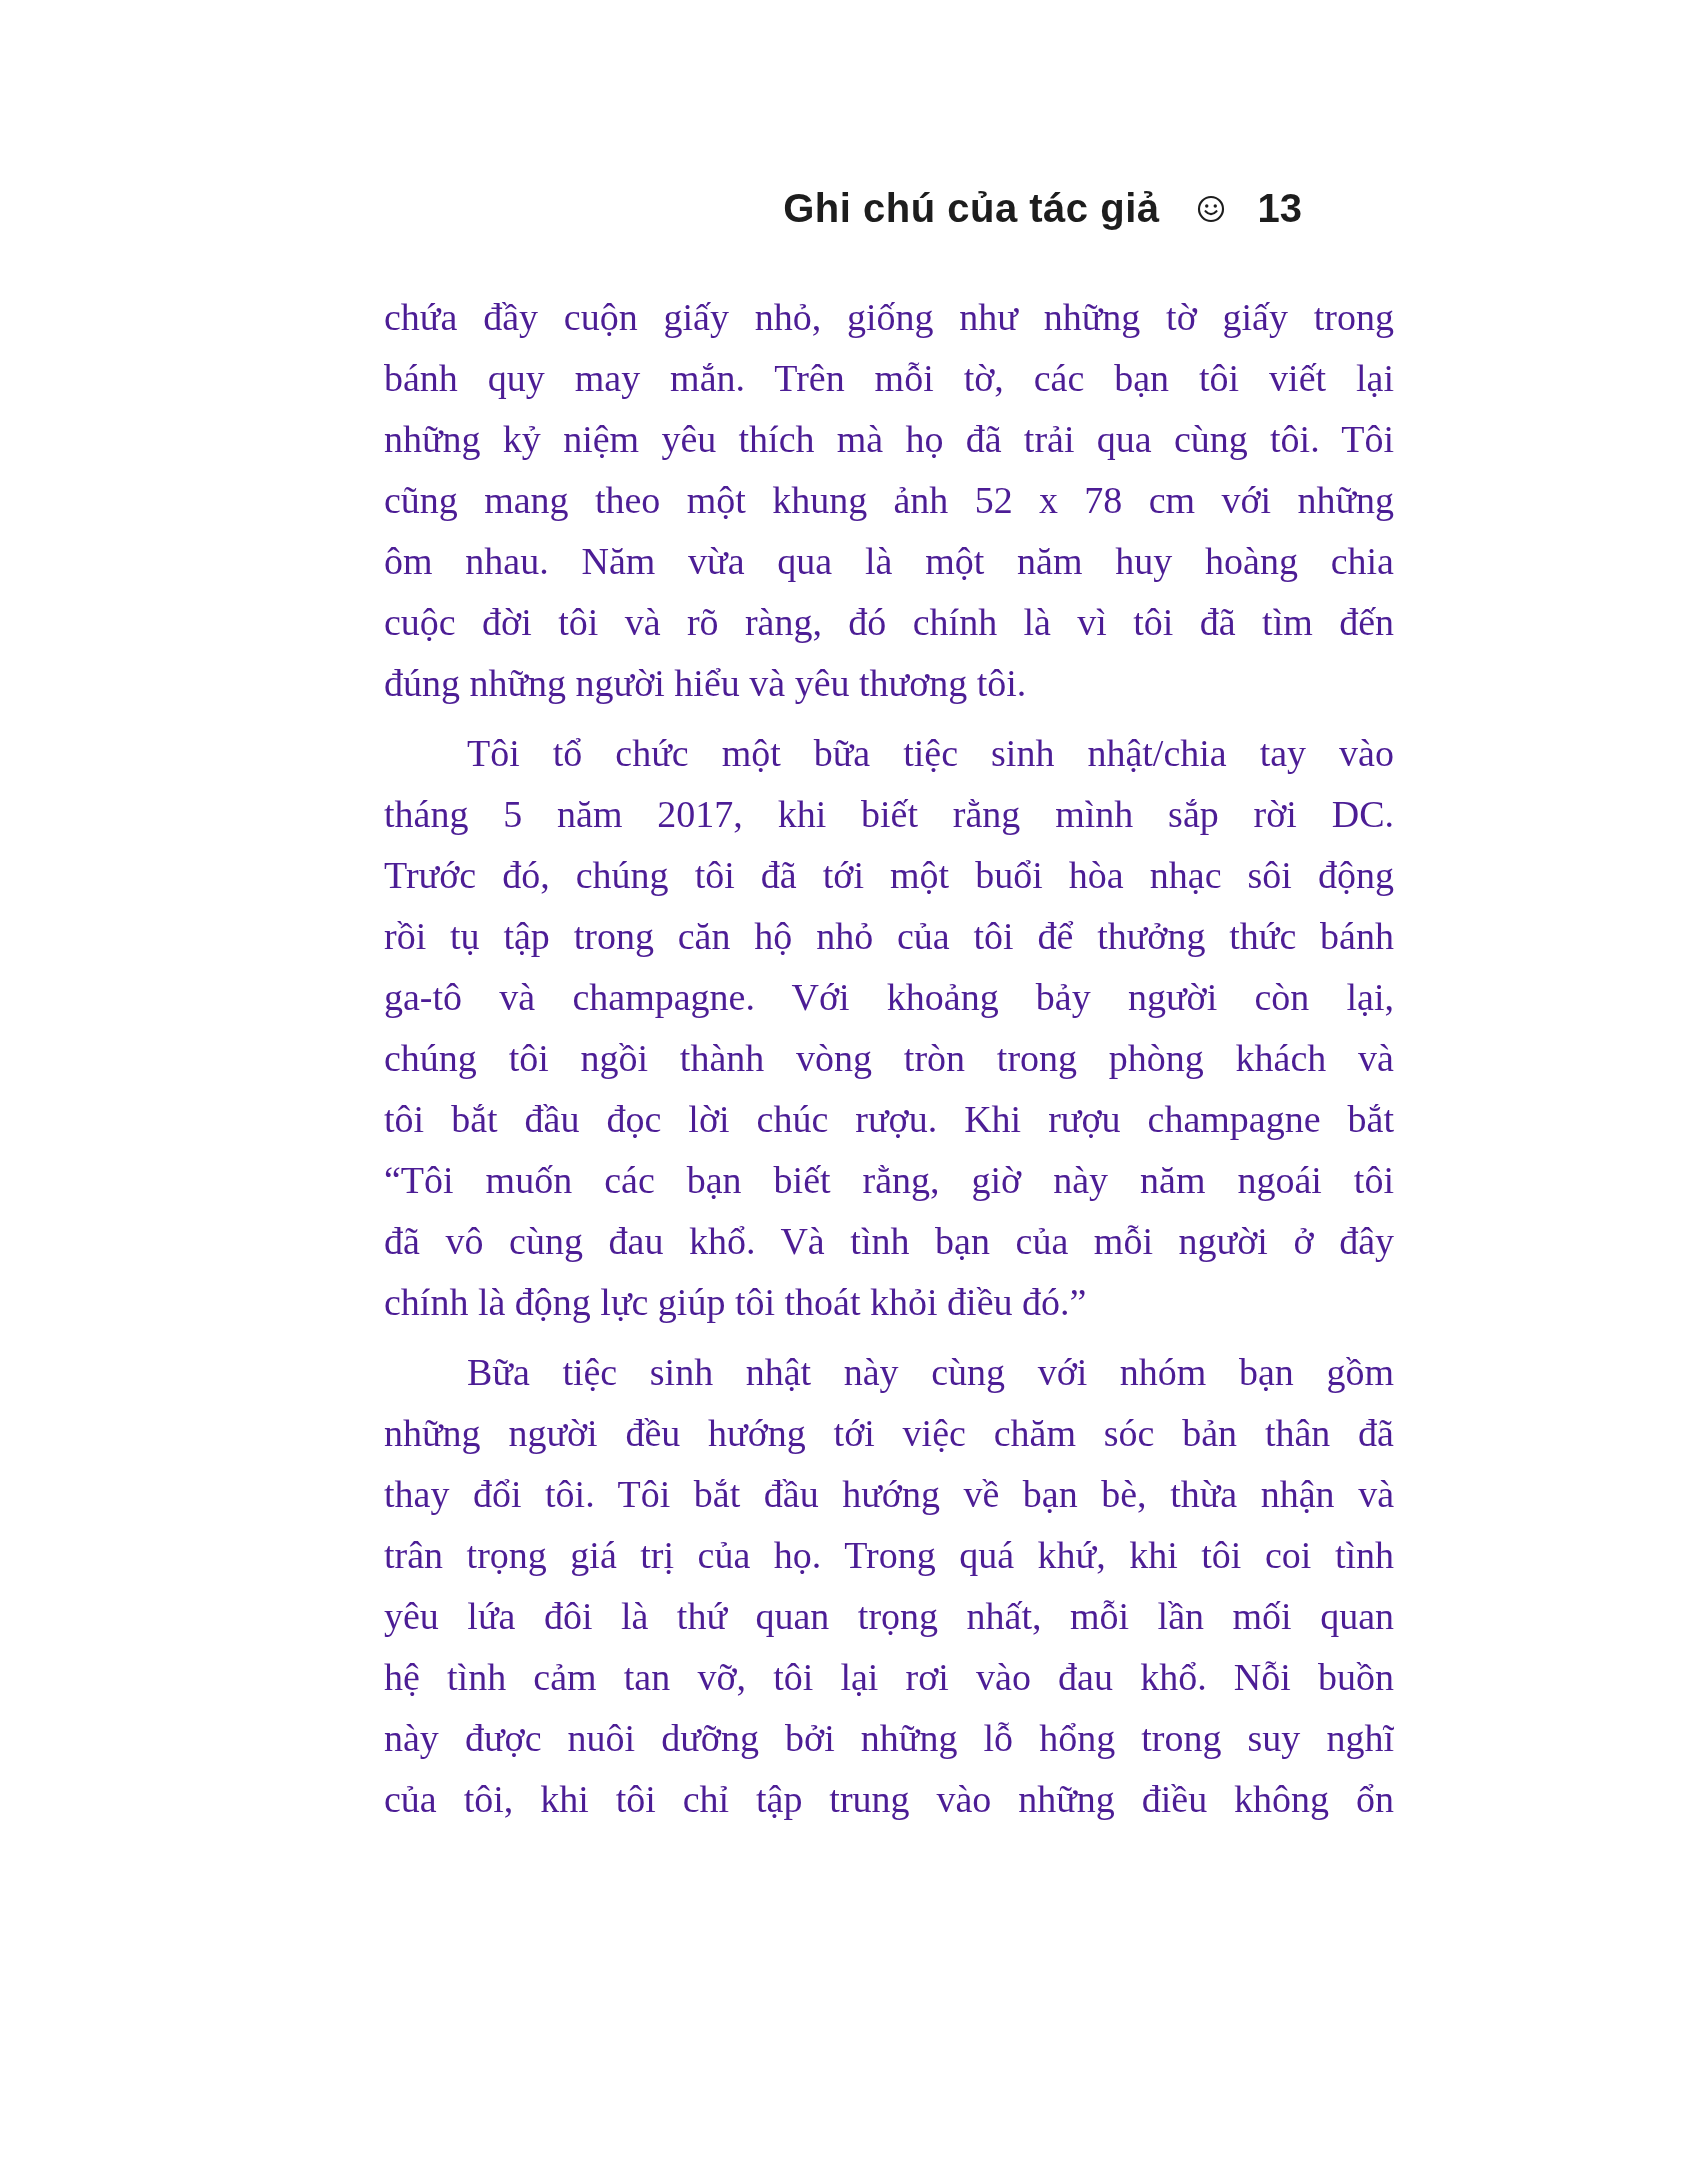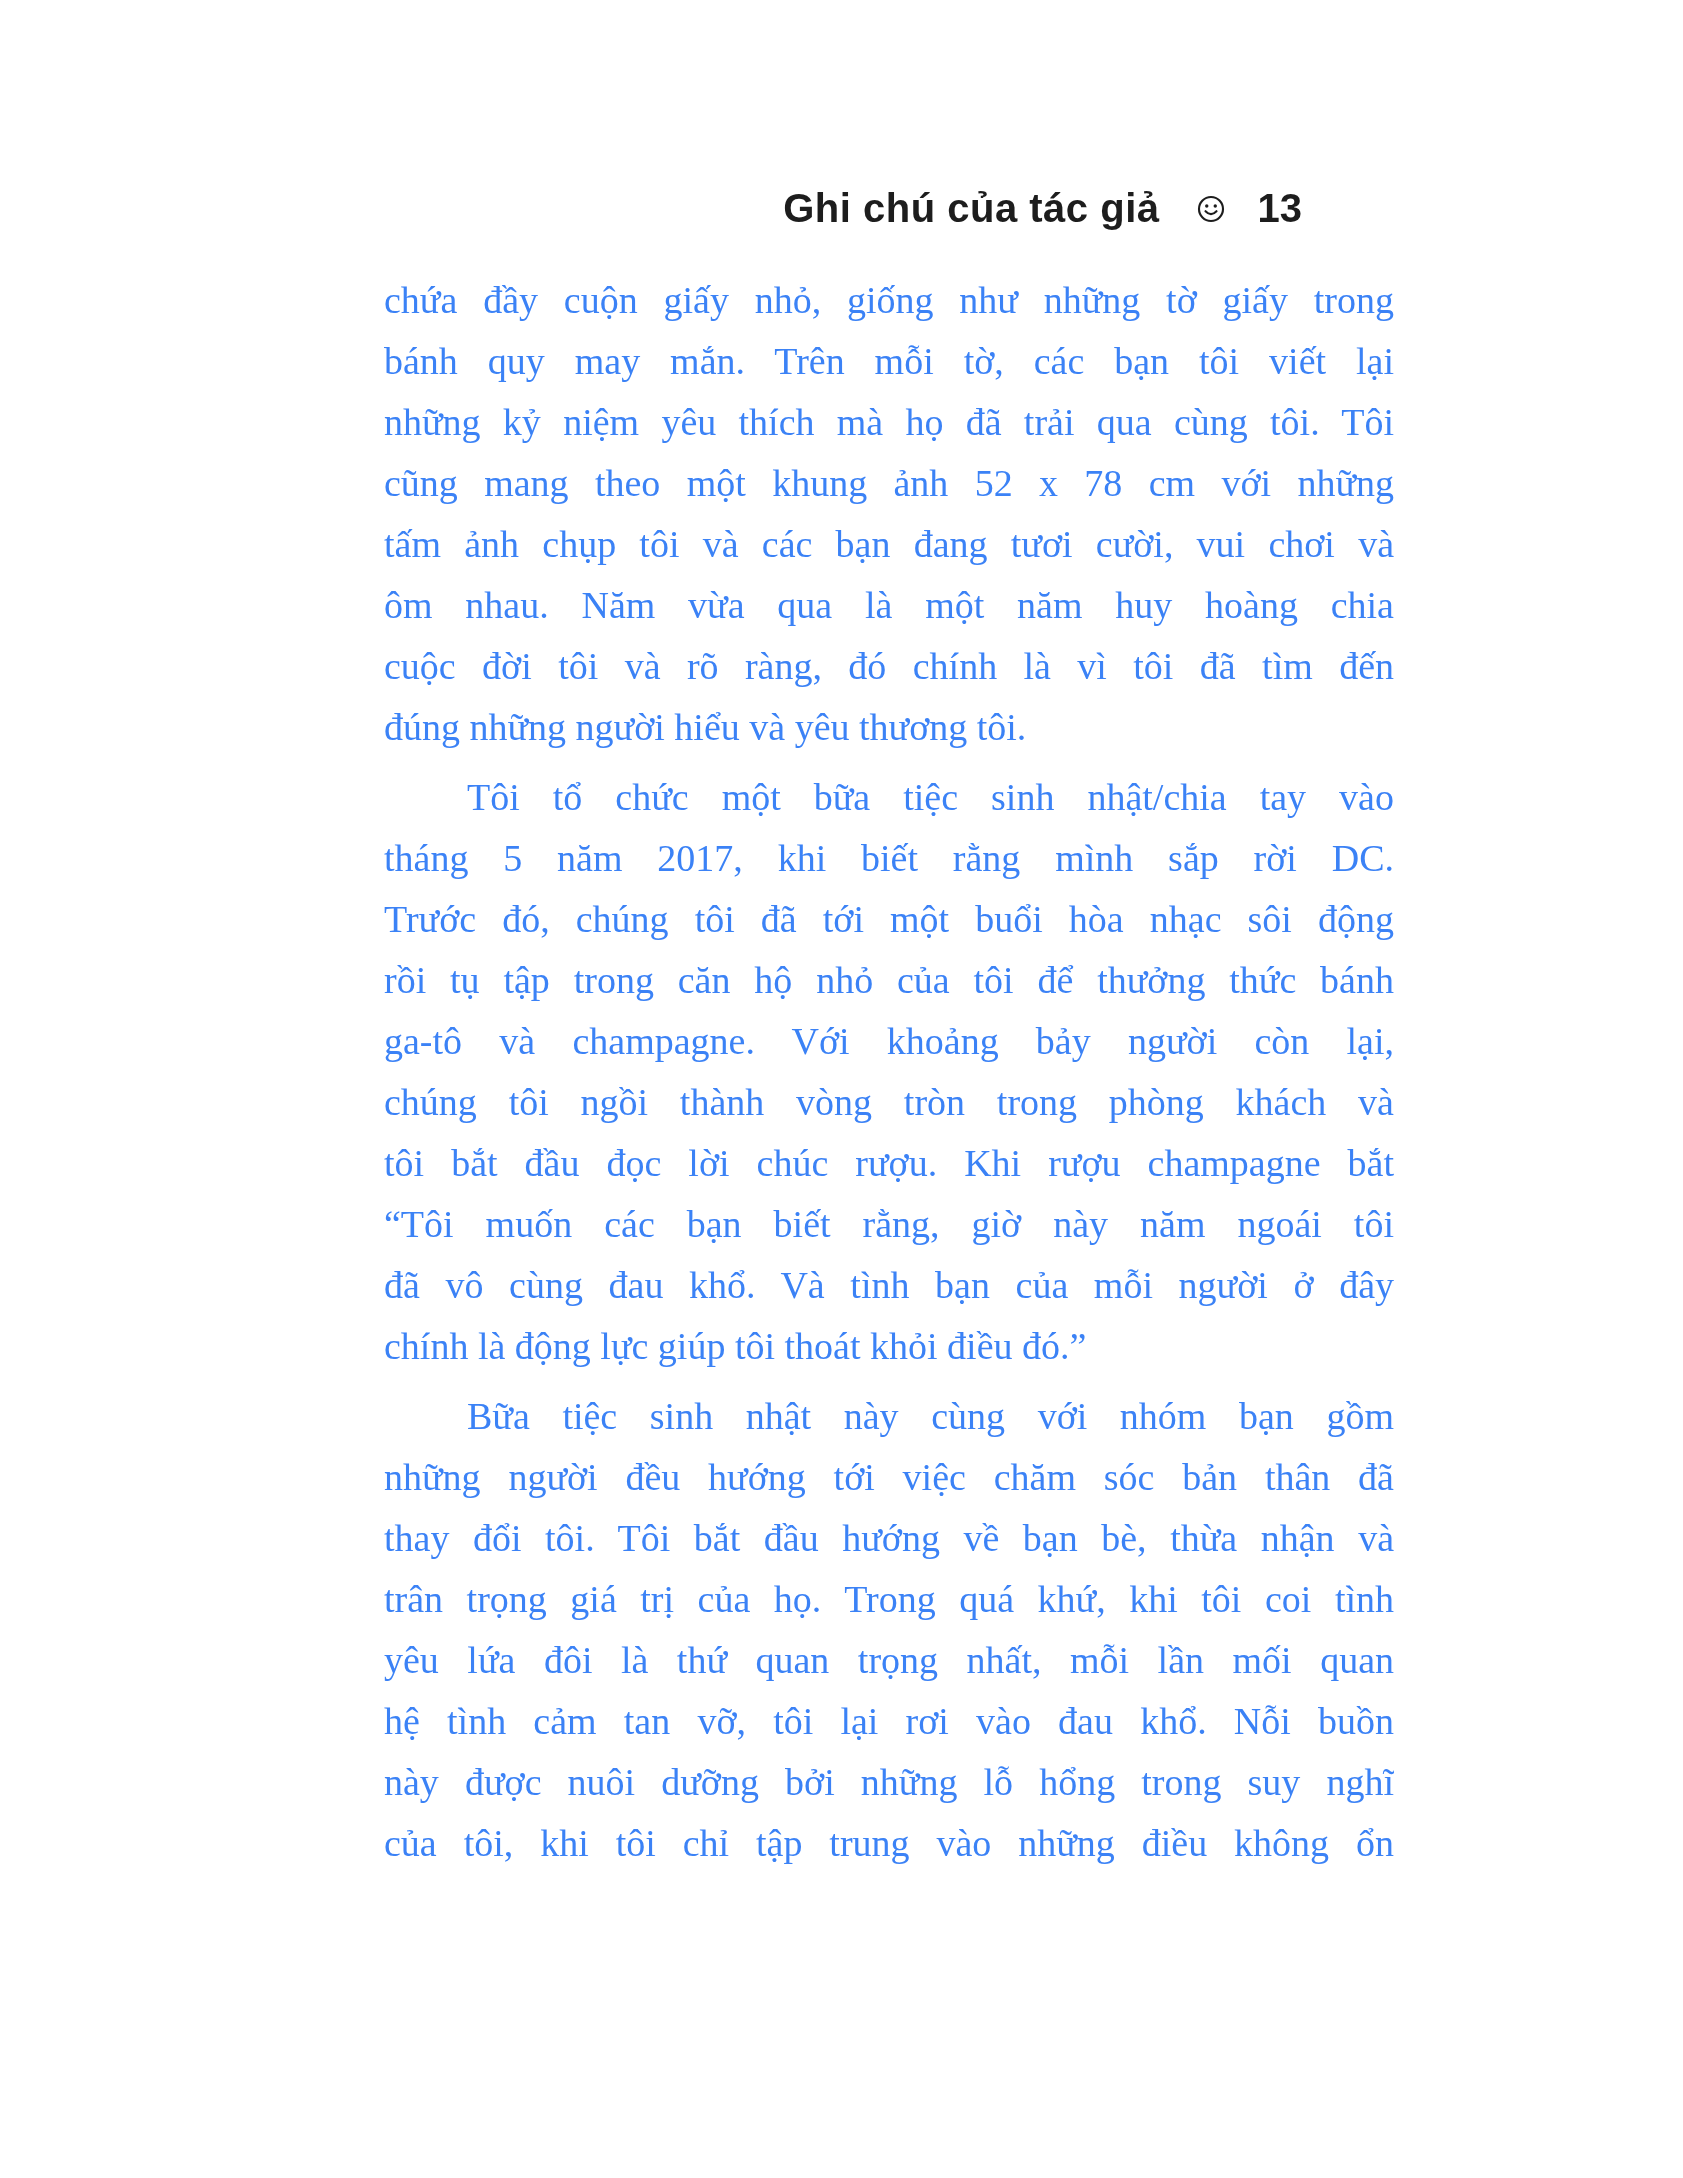--- a/index.html
+++ b/index.html
@@ -39,26 +39,26 @@
   }
   .running-header .folio {
     font-size: 40px;
     font-weight: 700;
     margin-left: 2px;
   }
   
   .body-text {
     position: absolute;
     left: 384px;
-    top: 270px;
+    top: 287px;
     width: 1010px;
     font-family: "Liberation Serif", serif;
     font-size: 38px;
     line-height: 61px;
-    color: #3b82f6;
+    color: #4c1d95;
   }
   .para { margin: 0; }
   .para + .para { margin-top: 9px; }
   .ln {
     white-space: nowrap;
   }
   .ln.j {
     white-space: normal;
     text-align: justify;
     text-align-last: justify;
@@ -89,21 +89,20 @@
     <span class="folio">13</span>
   </div>
 
   <div class="body-text">
 
     <div class="para">
       <div class="ln j">chứa đầy cuộn giấy nhỏ, giống như những tờ giấy trong</div>
       <div class="ln j">bánh quy may mắn. Trên mỗi tờ, các bạn tôi viết lại</div>
       <div class="ln j">những kỷ niệm yêu thích mà họ đã trải qua cùng tôi. Tôi</div>
       <div class="ln j">cũng mang theo một khung ảnh 52 x 78 cm với những</div>
-      <div class="ln j">tấm ảnh chụp tôi và các bạn đang tươi cười, vui chơi và</div>
       <div class="ln j">ôm nhau. Năm vừa qua là một năm huy hoàng chia</div>
       <div class="ln j">cuộc đời tôi và rõ ràng, đó chính là vì tôi đã tìm đến</div>
       <div class="ln last">đúng những người hiểu và yêu thương tôi.</div>
     </div>
 
     <div class="para">
       <div class="ln j ind">Tôi tổ chức một bữa tiệc sinh nhật/chia tay vào</div>
       <div class="ln j">tháng 5 năm 2017, khi biết rằng mình sắp rời DC.</div>
       <div class="ln j">Trước đó, chúng tôi đã tới một buổi hòa nhạc sôi động</div>
       <div class="ln j">rồi tụ tập trong căn hộ nhỏ của tôi để thưởng thức bánh</div>

